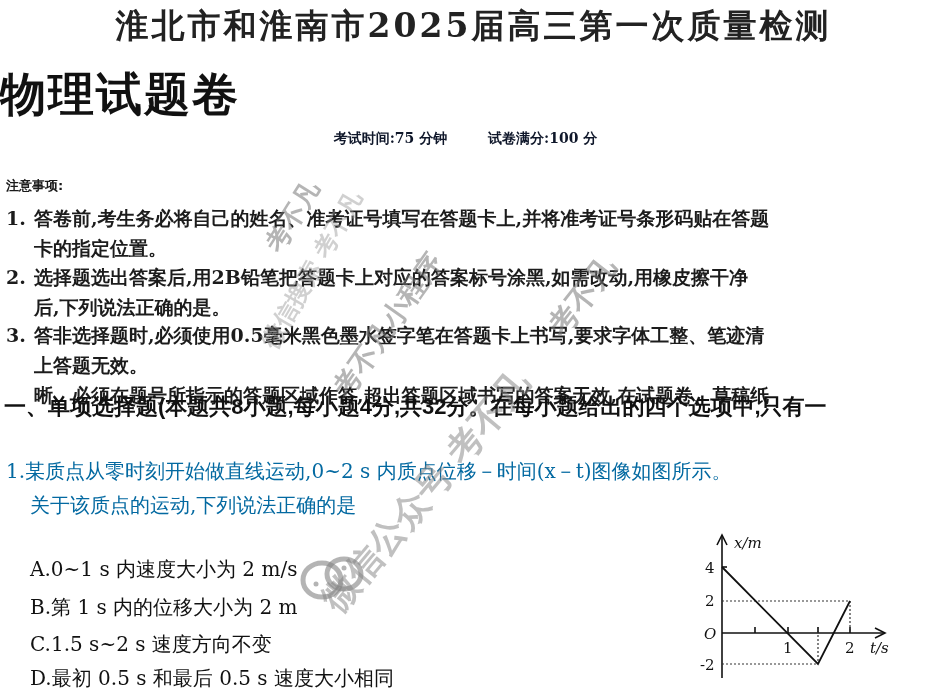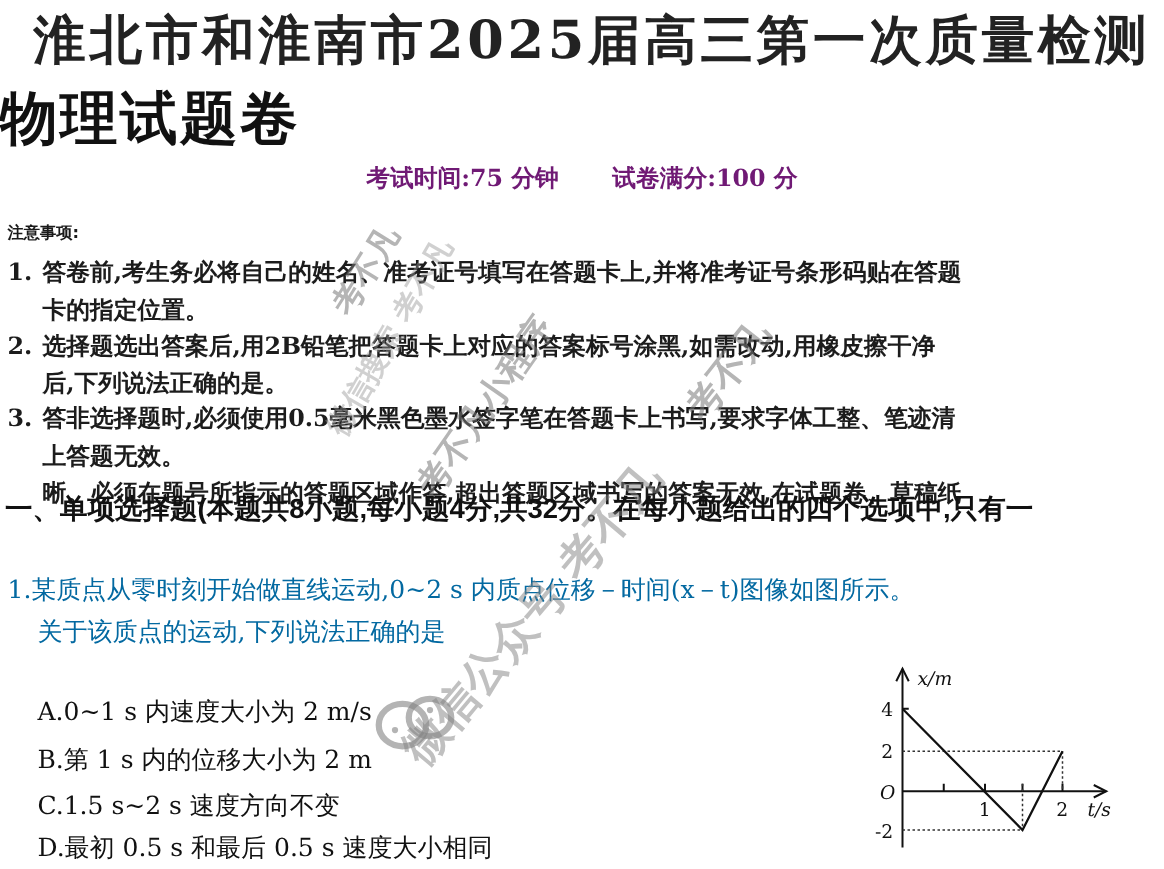--- a/index.html
+++ b/index.html
@@ -4,32 +4,32 @@
 <style>
   html, body { margin: 0; padding: 0; }
   body {
     width: 931px; height: 695px; overflow: hidden; position: relative;
     background: #ffffff; color: #1a1a1a;
     font-family: "DejaVu Serif", "Liberation Serif", serif;
   }
   .page { position: absolute; inset: 0; }
   .exam-title {
     position: absolute; left: 0; right: 0; top: 4px; text-align: center;
-    font-size: 42px; letter-spacing: 3px; font-weight: bold; color: #222;
+    font-size: 33px; letter-spacing: 3px; font-weight: bold; color: #222;
     font-family: "DejaVu Serif", serif;
     padding-left: 16px;
   }
   .subject-title {
     position: absolute; left: 0; right: 0; top: 64px; text-align: left;
     font-size: 46px; font-weight: bold; letter-spacing: 2px; color: #111;
     font-family: "DejaVu Sans", sans-serif;
   }
   .exam-meta {
     position: absolute; left: 0; right: 0; top: 130px; text-align: center;
-    font-size: 19px; font-weight: bold; color: #701a75;
+    font-size: 14px; font-weight: bold; color: #0f172a;
   }
   .exam-meta span { margin: 0 18px; }
   .notes-heading {
     position: absolute; left: 6px; top: 177px; font-size: 13px; font-weight: bold;
     font-family: "DejaVu Sans", sans-serif;
   }
   .note {
     position: absolute; left: 6px; width: 905px; font-size: 19px; font-weight: bold;
     line-height: 30px; color: #1c1c1c; text-align: justify;
   }

